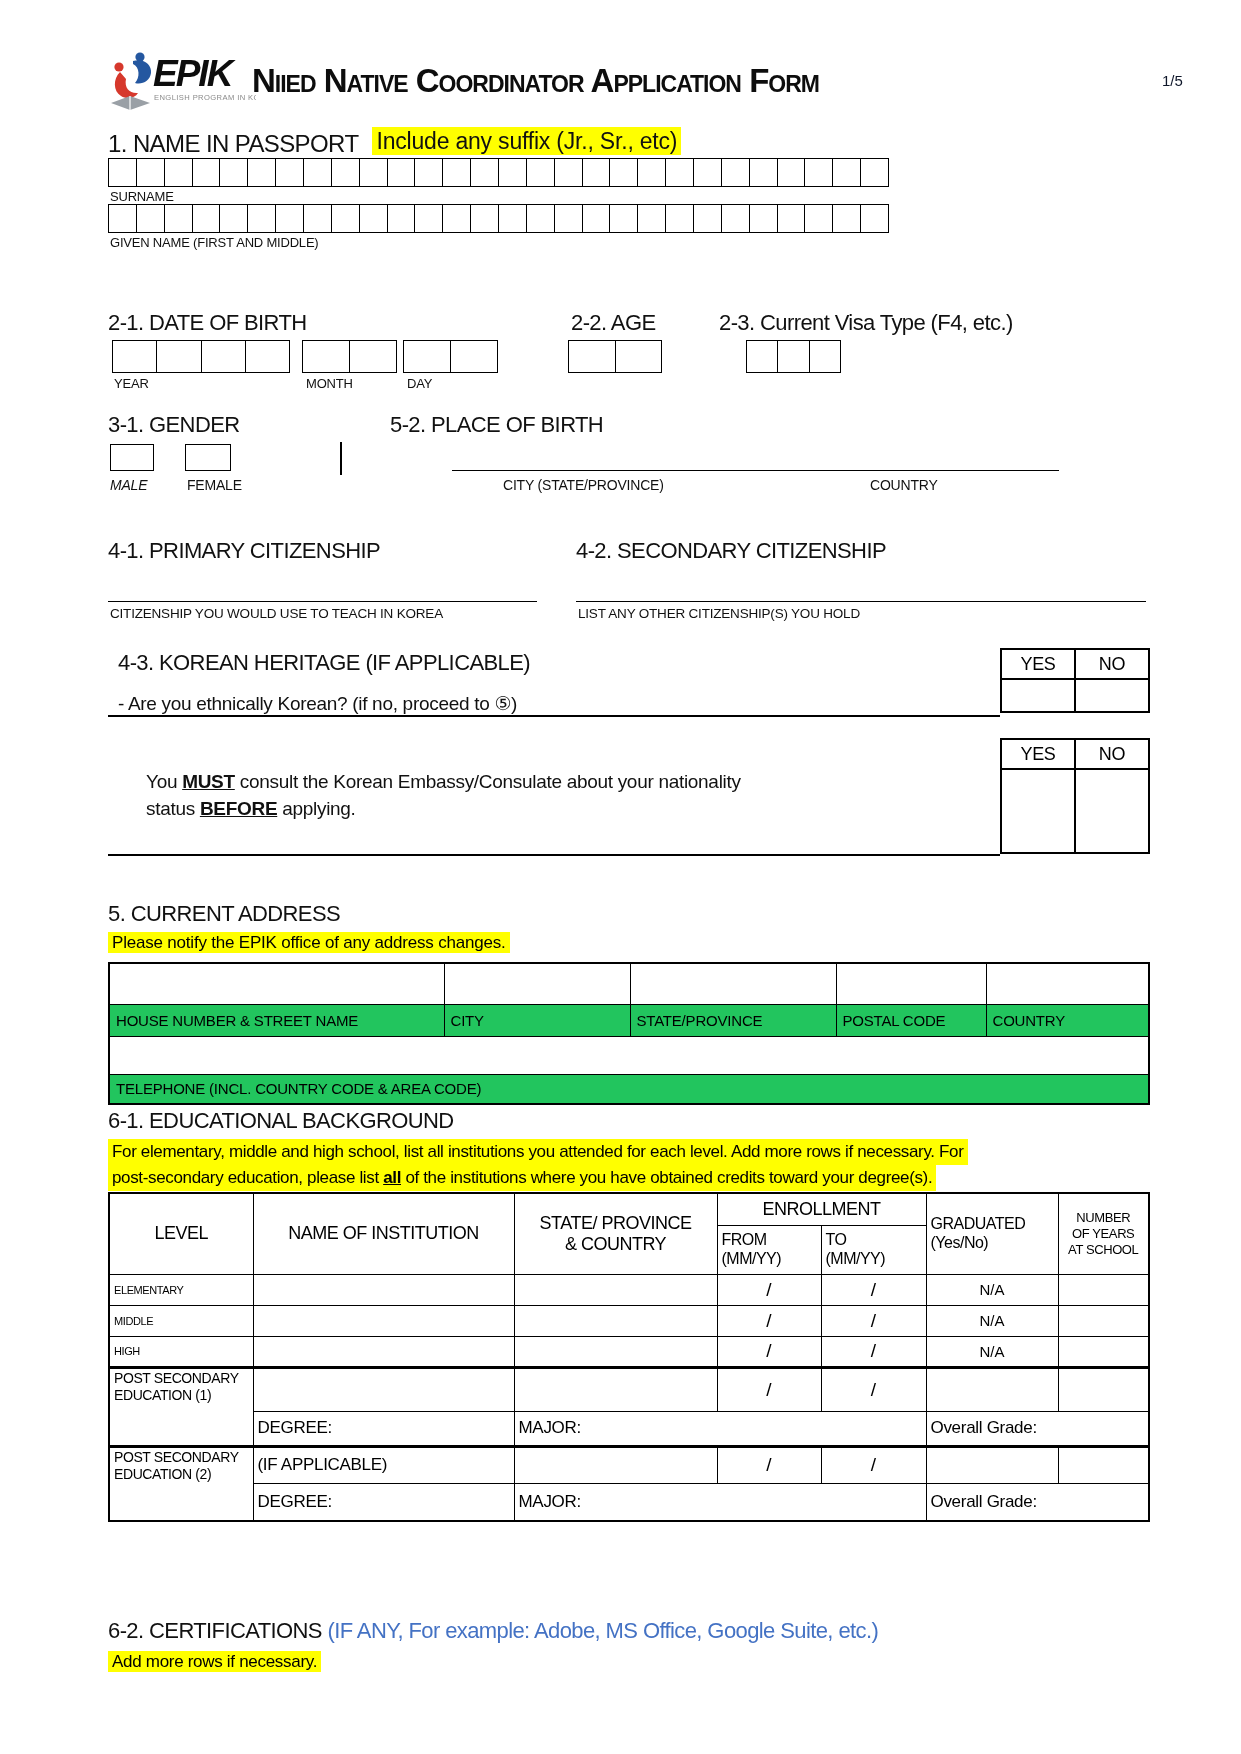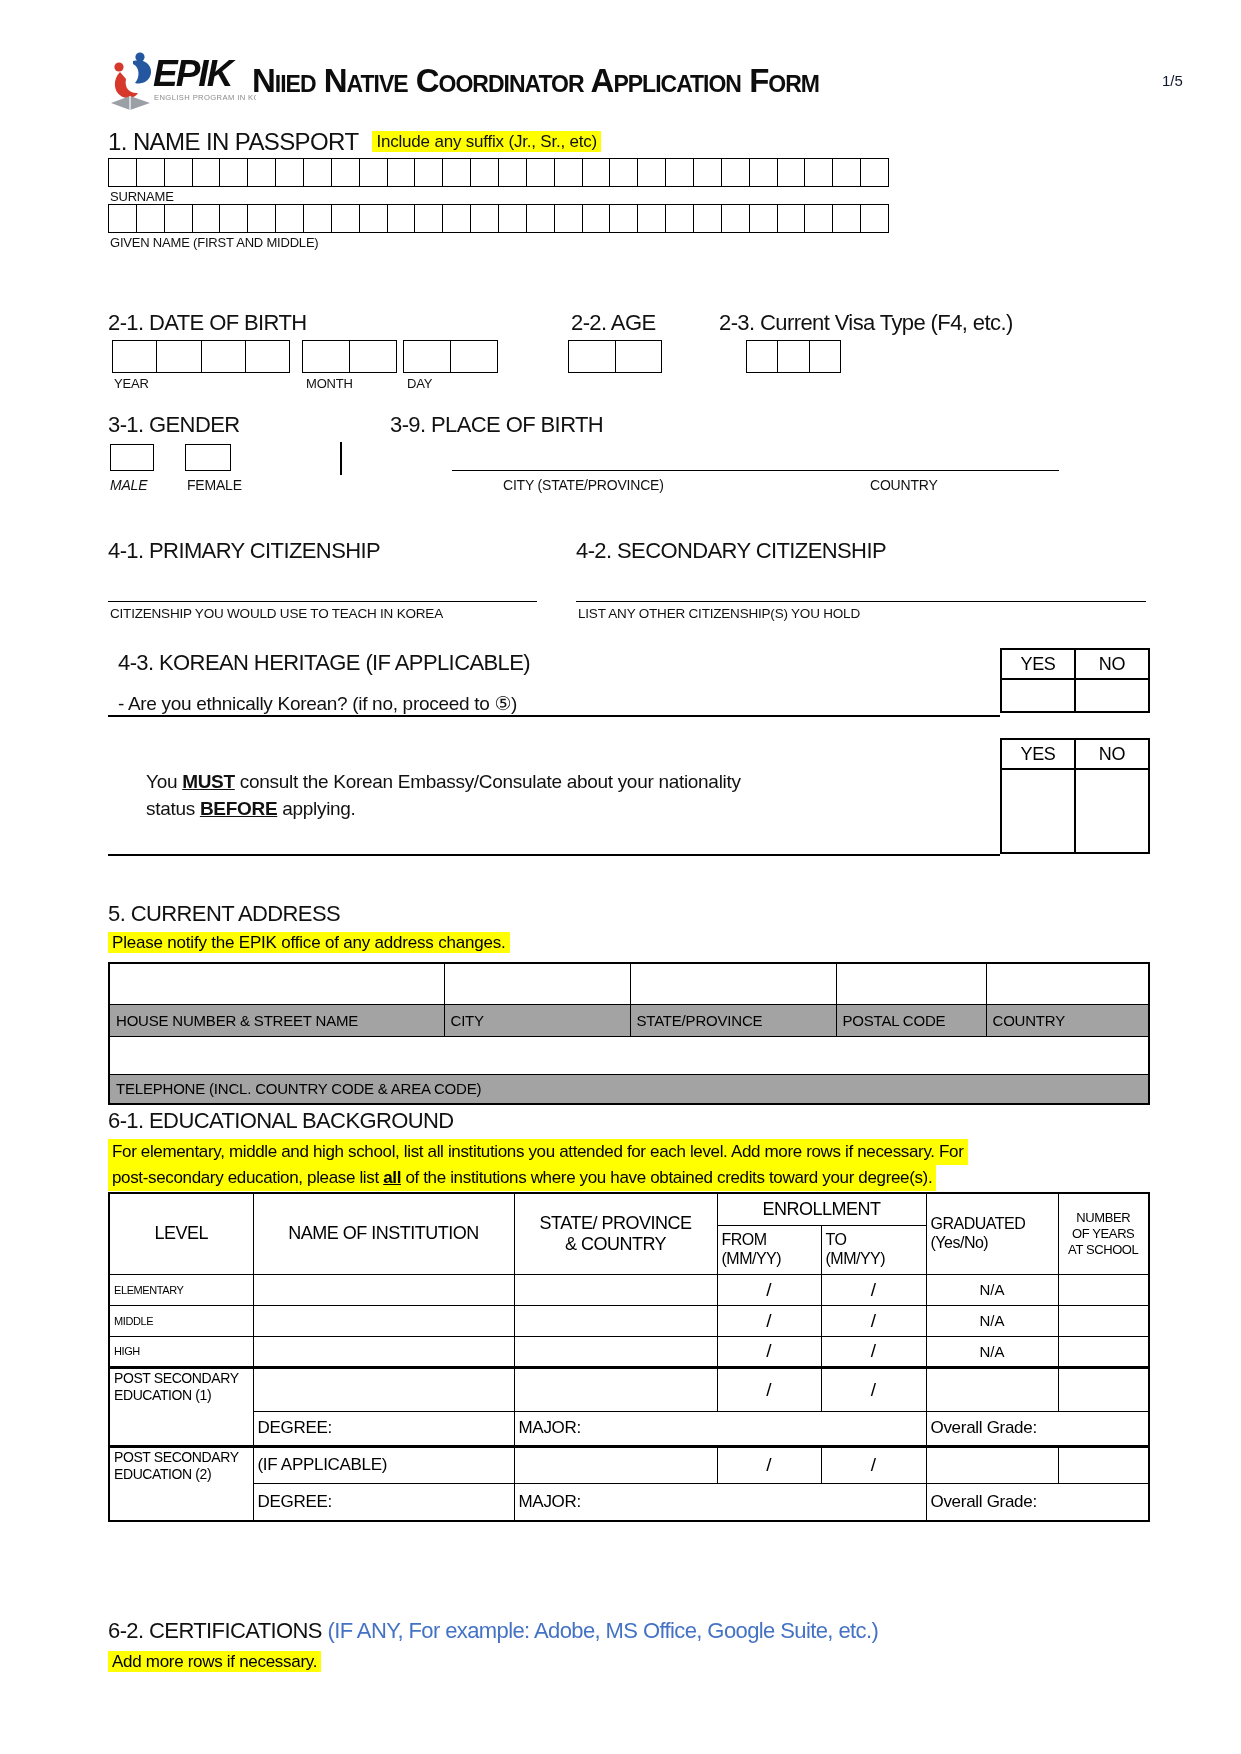--- a/index.html
+++ b/index.html
@@ -21,21 +21,21 @@
   
   .blank{position:absolute;border-bottom:1.5px solid #000;}
   
   .yn{position:absolute;border-collapse:collapse;}
   .yn td{border:2px solid #000;width:72px;text-align:center;font-size:18px;
          letter-spacing:-0.3px;padding:0;}
   
   .addr{position:absolute;border-collapse:collapse;table-layout:fixed;}
   .addr td{border:1.5px solid #000;font-size:15px;letter-spacing:-0.2px;
            padding:2px 6px;vertical-align:middle;overflow:hidden;white-space:nowrap;}
-  .gray{background:#a3a3a3;}
+  .gray{background:#22c55e;}
   
   .edu{position:absolute;border-collapse:collapse;table-layout:fixed;}
   .edu td{border:1.2px solid #000;padding:1px 4px;vertical-align:middle;overflow:hidden;}
   .edu .hc{text-align:center;font-size:18px;letter-spacing:-0.5px;}
   .edu .hc2{text-align:left;font-size:16px;letter-spacing:-0.5px;line-height:1.15;}
   .edu .yrs{text-align:center;font-size:13px;letter-spacing:-0.4px;line-height:1.2;}
   .edu .lvl{font-size:11px;letter-spacing:-0.4px;}
   .edu .lvltop{font-size:14px;letter-spacing:-0.4px;vertical-align:top;line-height:1.25;}
   .edu .slash{text-align:center;font-size:19px;}
   .edu .na{text-align:center;font-size:15px;}
@@ -58,21 +58,21 @@
     <circle cx="13" cy="17" r="4.6" fill="#d6382c"></circle>
     <path d="M14,22 C7,29 7,41 15,46 C21,50 29,48 32,43 C24,44 18,38 20,29 Z" fill="#d6382c"></path>
     <path d="M5,53 L24,46 L44,53 L24,60 Z" fill="#9aa0a6"></path>
     <path d="M24,46 L24,60" stroke="#ffffff" stroke-width="1.2"></path>
     <text x="47" y="36" font-family="Liberation Sans, sans-serif" font-size="37" font-weight="bold" font-style="italic" letter-spacing="-2" fill="#0d0d0d">EPIK</text>
     <text x="48" y="50" font-family="Liberation Sans, sans-serif" font-size="7.6" fill="#8a8a8a" letter-spacing="0.4">ENGLISH PROGRAM IN KOREA</text>
   </svg>
   <div class="title" style="left:252px;top:62px;">Niied Native Coordinator Application Form</div>
   <div class="pagenum" style="left:1162px;top:72px;">1/5</div>
 
-  <div class="h" style="left:108px;top:128px;font-size:24px;"><span>1. NAME IN PASSPORT</span><span class="hl" style="font-size:17px;letter-spacing:-0.2px;margin-left:14px;vertical-align:3px;">Include any suffix (Jr., Sr., etc)</span></div>
+  <div class="h" style="left:108px;top:128px;font-size:24px;"><span>1. NAME IN PASSPORT</span><span class="hl" style="font-size:23px;letter-spacing:-0.2px;margin-left:14px;vertical-align:3px;">Include any suffix (Jr., Sr., etc)</span></div>
 
   <div class="cellrow" style="left:108px;top:158px;width:779px;height:27px;">
       <div class="gcell"></div>
       <div class="gcell"></div>
       <div class="gcell"></div>
       <div class="gcell"></div>
       <div class="gcell"></div>
       <div class="gcell"></div>
       <div class="gcell"></div>
       <div class="gcell"></div>
@@ -156,21 +156,21 @@
       <div class="gcell"></div>
       <div class="gcell"></div>
       <div class="gcell"></div>
     </div>
 
   <div class="lb" style="left:114px;top:376px;">YEAR</div>
   <div class="lb" style="left:306px;top:376px;">MONTH</div>
   <div class="lb" style="left:407px;top:376px;">DAY</div>
 
   <div class="h" style="left:108px;top:412px;">3-1. GENDER</div>
-  <div class="h" style="left:390px;top:412px;">3-9. PLACE OF BIRTH</div>
+  <div class="h" style="left:390px;top:412px;">5-2. PLACE OF BIRTH</div>
 
   <div class="abs" style="left:110px;top:444px;width:42px;height:25px;border:1.5px solid #000;"></div>
   <div class="abs" style="left:185px;top:444px;width:44px;height:25px;border:1.5px solid #000;"></div>
   <div class="abs" style="left:340px;top:442px;width:2px;height:33px;background:#000;"></div>
   <div class="blank" style="left:452px;top:444px;width:607px;height:26px;"></div>
 
   <div class="lb" style="left:110px;top:477px;font-size:14px;font-style:italic;">MALE</div>
   <div class="lb" style="left:187px;top:477px;font-size:14px;">FEMALE</div>
   <div class="lb14" style="left:503px;top:477px;">CITY (STATE/PROVINCE)</div>
   <div class="lb14" style="left:870px;top:477px;">COUNTRY</div>

